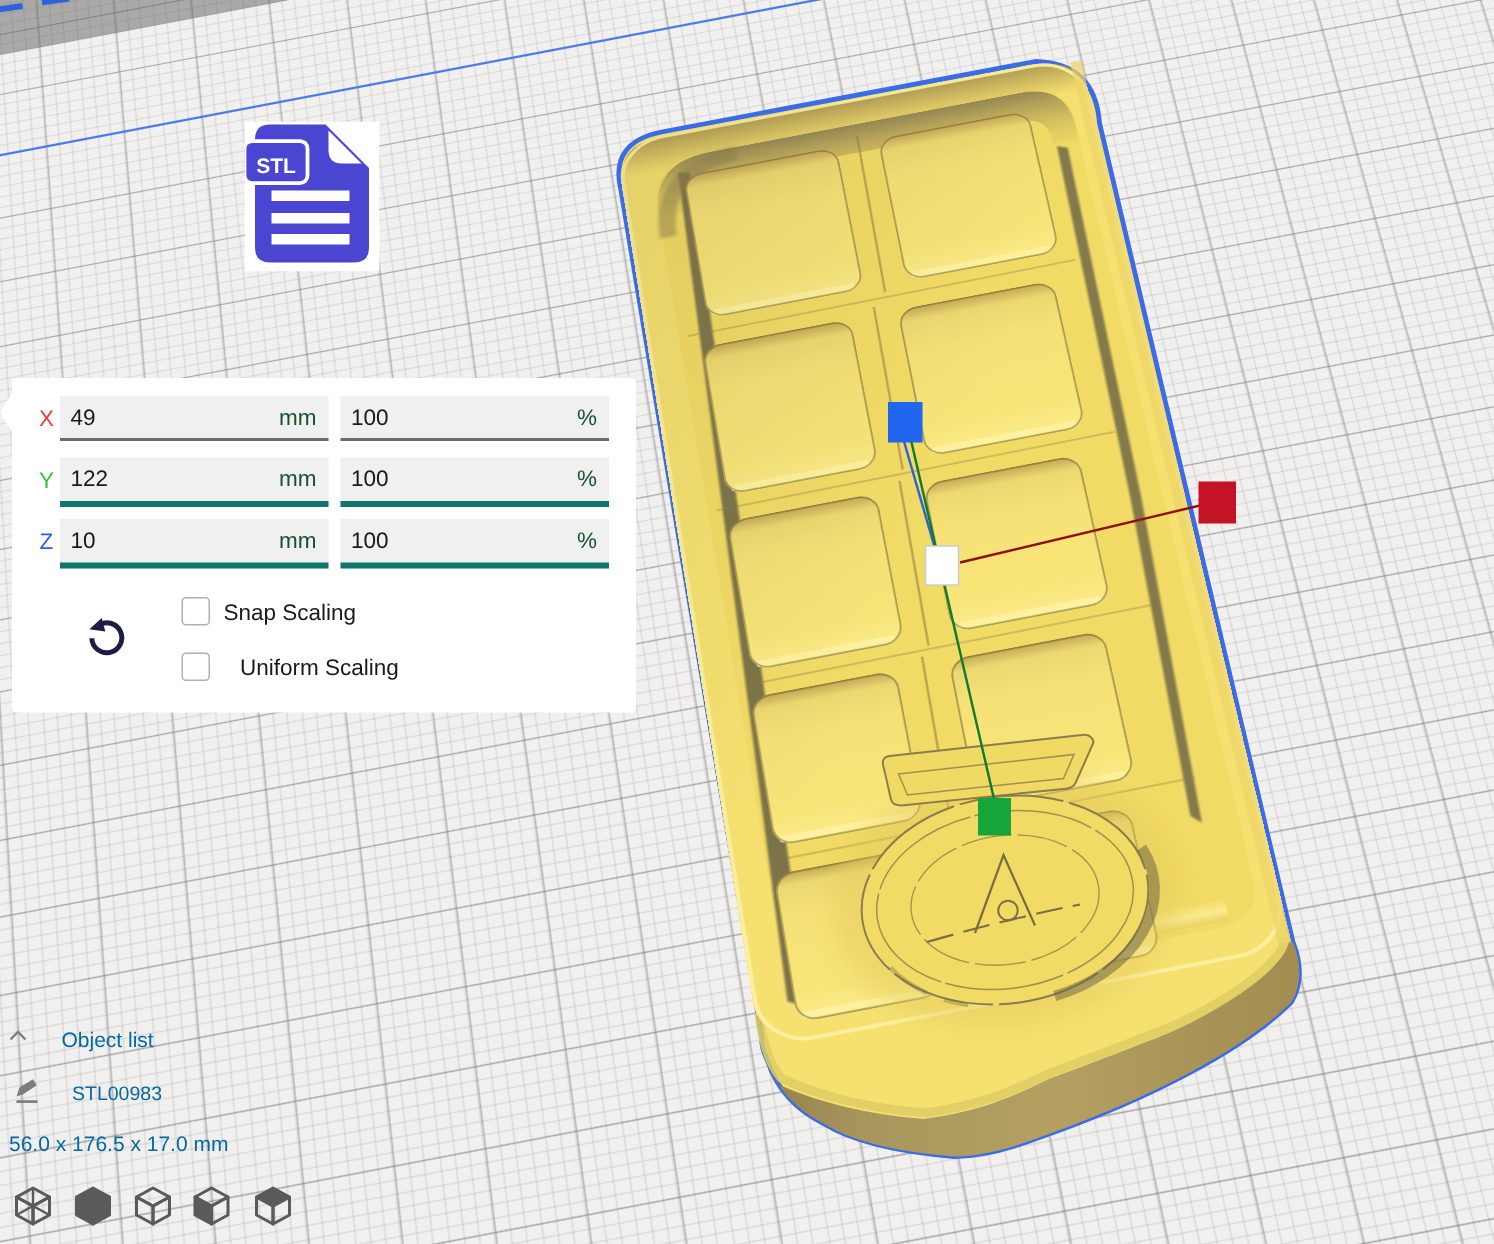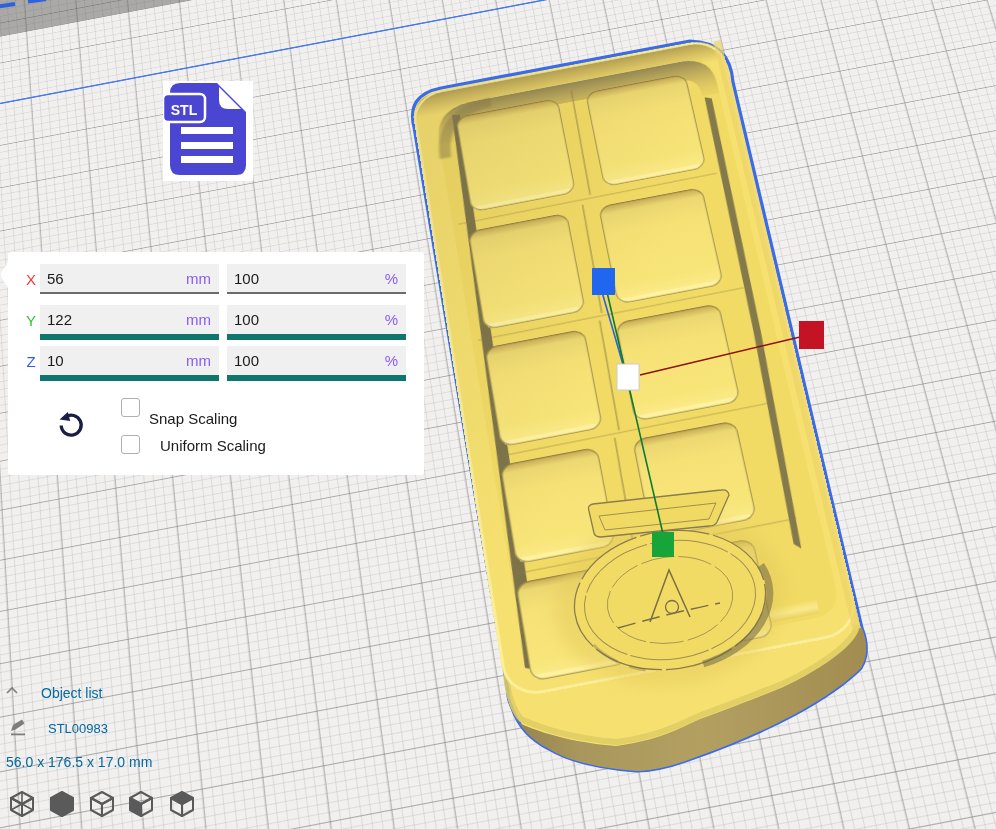--- a/index.html
+++ b/index.html
@@ -10,24 +10,24 @@
  repeating-linear-gradient(0deg, rgba(118,118,118,0.5) 0 1px, transparent 1px 54px),
  repeating-linear-gradient(90deg, rgba(150,150,150,0.22) 0 1px, transparent 1px 9.333px),
  repeating-linear-gradient(0deg, rgba(150,150,150,0.22) 0 1px, transparent 1px 9px);
 background-position:53.7px 0px, 0px 10px, 7px 0px, 0px 1px;}
 #darkband{position:absolute;left:0;top:0;width:1700px;height:340px;background:rgba(90,90,90,0.47);}
 #blueline{position:absolute;left:0;top:428px;width:1700px;height:2px;background:#4a7ae8;}
 .abs{position:absolute;}
 #panel{position:absolute;left:8px;top:252px;width:416px;height:223px;background:#ffffff;border-radius:3px;}
 #panel .arrow{position:absolute;left:-8px;top:10px;width:0;height:0;border-top:13px solid transparent;border-bottom:13px solid transparent;border-right:8px solid #ffffff;}
 .axlbl{position:absolute;font-size:15px;width:16px;text-align:center;}
-.fld{position:absolute;height:29px;background:#f0f0f0;border-bottom:6px solid #0f766e;font-size:15px;color:#1a1a1a;}
+.fld{position:absolute;height:29px;background:#f0f0f0;border-bottom:4px solid #0f766e;font-size:15px;color:#1a1a1a;}
 .fld.focus{border-bottom:2px solid #6b6b6b;height:28px;}
 .fld .v{position:absolute;left:7px;top:6px;}
-.fld .u{position:absolute;right:8px;top:6px;color:#8b5cf6;}
+.fld .u{position:absolute;right:8px;top:6px;color:#14532d;}
 .cb{position:absolute;width:17px;height:17px;border:1.5px solid #b0b0b0;border-radius:3px;background:#fff;}
 .cblbl{position:absolute;font-size:15px;color:#1a1a1a;}
 .gtxt{position:absolute;color:#0369a1;font-size:13px;}
 </style></head>
 <body>
 <div id="plane1">
     <div id="grid">
       <div id="darkband"></div>
       <div id="blueline"></div>
     </div>
@@ -194,21 +194,21 @@
 <rect x="18" y="46" width="52" height="7" fill="#ffffff"></rect>
 <rect x="18" y="61" width="52" height="7" fill="#ffffff"></rect>
 <rect x="18" y="75" width="52" height="7" fill="#ffffff"></rect>
 </svg>
 <div id="panel">
  <div class="arrow"></div>
  <div class="axlbl" style="left:15px;top:19px;color:#ee3b3b;">X</div>
  <div class="axlbl" style="left:15px;top:60px;color:#35c035;">Y</div>
  <div class="axlbl" style="left:15px;top:101px;color:#2f5bf5;">Z</div>
  <div class="fld focus" style="left:32px;top:12px;width:179px;">
-      <span class="v">56</span>
+      <span class="v">49</span>
       <span class="u">mm</span>
     </div>
  <div class="fld focus" style="left:219px;top:12px;width:179px;">
       <span class="v">100</span>
       <span class="u">%</span>
     </div>
  <div class="fld" style="left:32px;top:53px;width:179px;">
       <span class="v">122</span>
       <span class="u">mm</span>
     </div>
@@ -222,21 +222,21 @@
     </div>
  <div class="fld" style="left:219px;top:94px;width:179px;">
       <span class="v">100</span>
       <span class="u">%</span>
     </div>
  <svg class="abs" style="left:49px;top:157px" width="30" height="32" viewBox="0 0 30 32">
    <path d="M 4.2,16.5 A 10,10 0 1 0 8.4,8.0" fill="none" stroke="#1b1d45" stroke-width="3.3"></path>
    <path d="M 2.6,10.5 L 10.8,3.0 L 13.2,12.0 Z" fill="#1b1d45"></path>
  </svg>
  <div class="cb" style="left:113px;top:146px;"></div>
- <div class="cblbl" style="left:141px;top:158px;">Snap Scaling</div>
+ <div class="cblbl" style="left:141px;top:148px;">Snap Scaling</div>
  <div class="cb" style="left:113px;top:183px;"></div>
  <div class="cblbl" style="left:152px;top:185px;">Uniform Scaling</div>
 </div>
 <svg class="abs" style="left:4px;top:683px" width="20" height="16" viewBox="0 0 20 16">
     <path d="M 3,10 L 8,5 L 13,10" fill="none" stroke="#7d7d7d" stroke-width="1.6"></path>
   </svg>
 <div class="gtxt" style="left:41px;top:685px;font-size:14px;">Object list</div>
 <svg class="abs" style="left:9px;top:718px" width="22" height="20" viewBox="0 0 22 20">
     <path d="M 2,13 L 4,7 L 13,1.5 L 15.5,5.5 L 6.5,11.5 Z" fill="#7d7d7d"></path>
     <rect x="2" y="15.5" width="14" height="1.8" fill="#7d7d7d"></rect>

